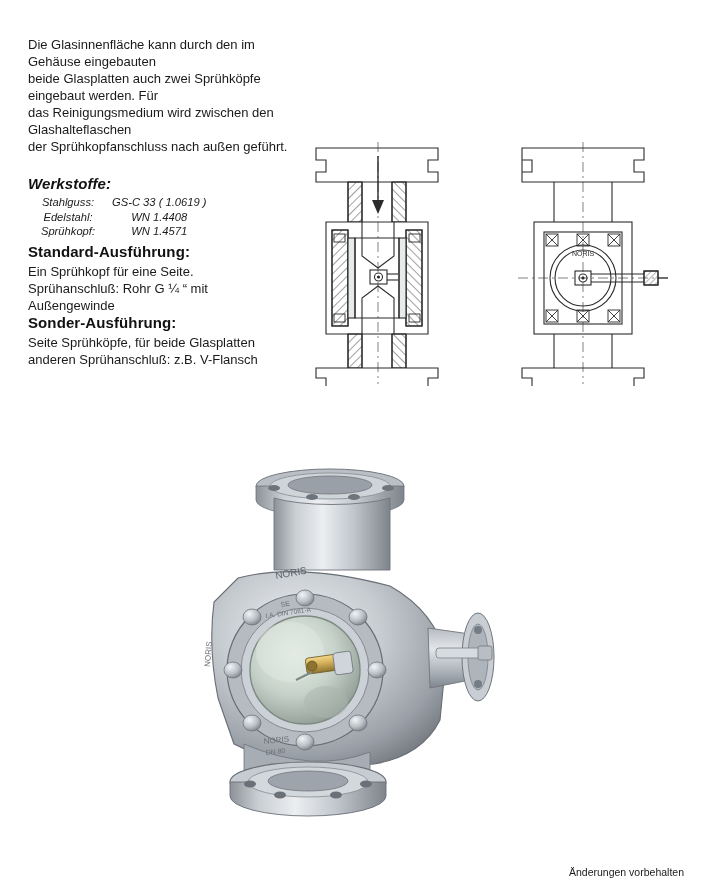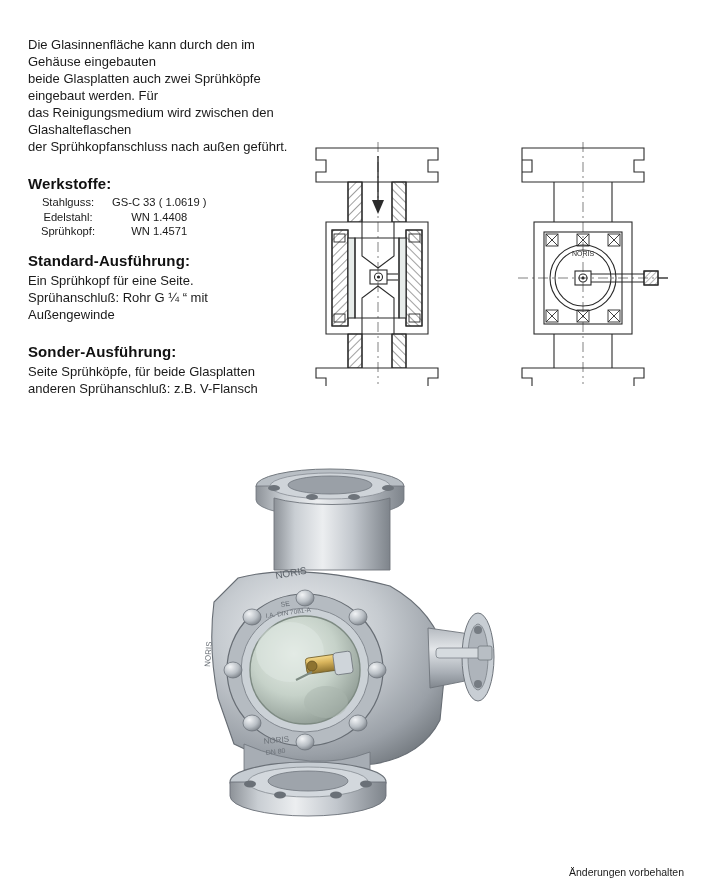--- a/index.html
+++ b/index.html
@@ -40,22 +40,22 @@
   }
 
   .sec-body {
     font-size: 13px;
     line-height: 17px;
     color: #1a1a1a;
     margin: 0;
   }
 
   .block-verwendung { margin-bottom: 20px; }
-  .block-werkstoffe { margin-bottom: 13px; }
-  .block-standard  { margin-bottom: 20px; }
+  .block-werkstoffe { margin-bottom: 4px; font-style: italic; }
+  .block-standard  { }
 
   .mat-table {
     border-collapse: collapse;
     font-size: 11.2px;
     line-height: 14.6px;
   }
   .mat-table td {
     padding: 0 0 0 0;
     vertical-align: top;
     white-space: nowrap;

